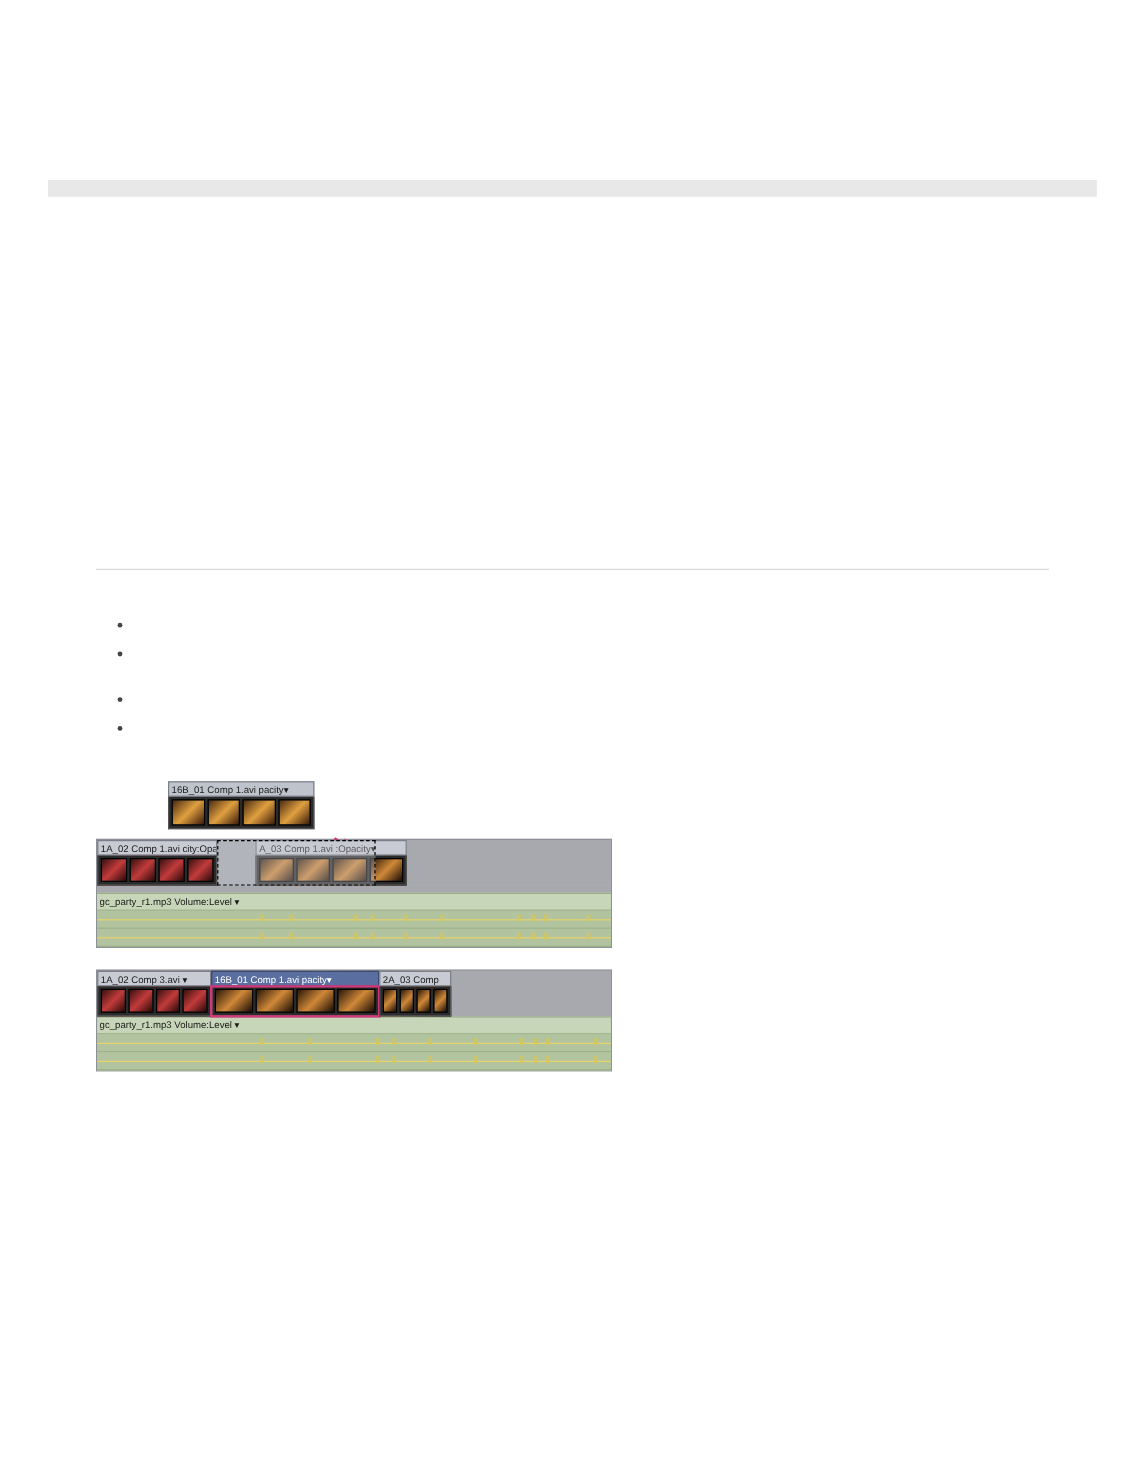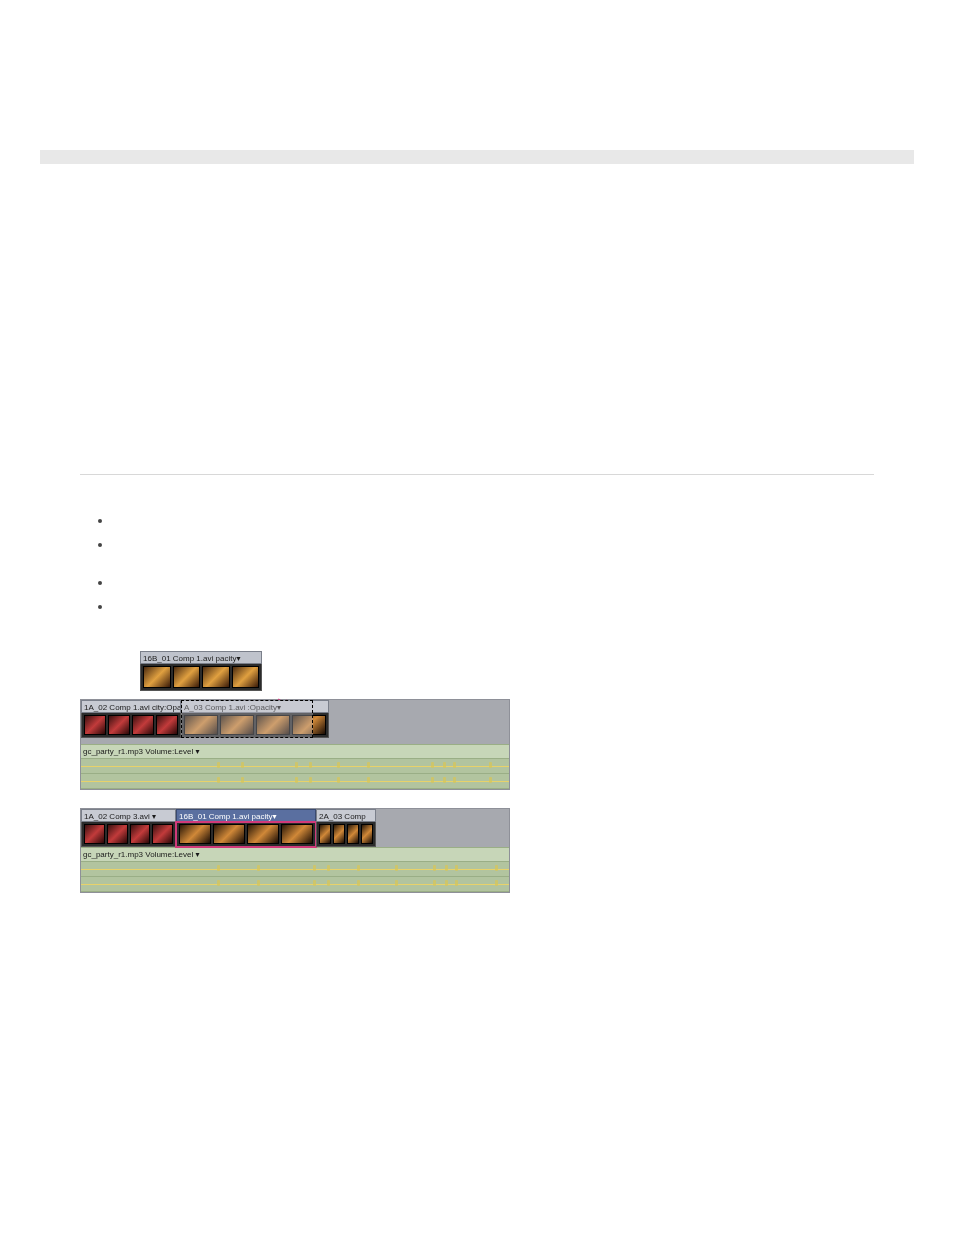--- a/index.html
+++ b/index.html
@@ -216,21 +216,21 @@
 
   .pagenum {
     text-align: center;
     font-size: 11px;
     color: #333;
     margin-top: 260px;
   }
 
   
   .w100 { width: 100px; }
-  .w130 { width: 148px; }
+  .w130 { width: 126px; margin-left: 32px; }
   .w140 { width: 140px; }
   .w60  { width: 60px;  }
   .w95  { width: 95px;  }
 
 </style>
 </head>
 <body>
 
 <div class="topbar"></div>
 

